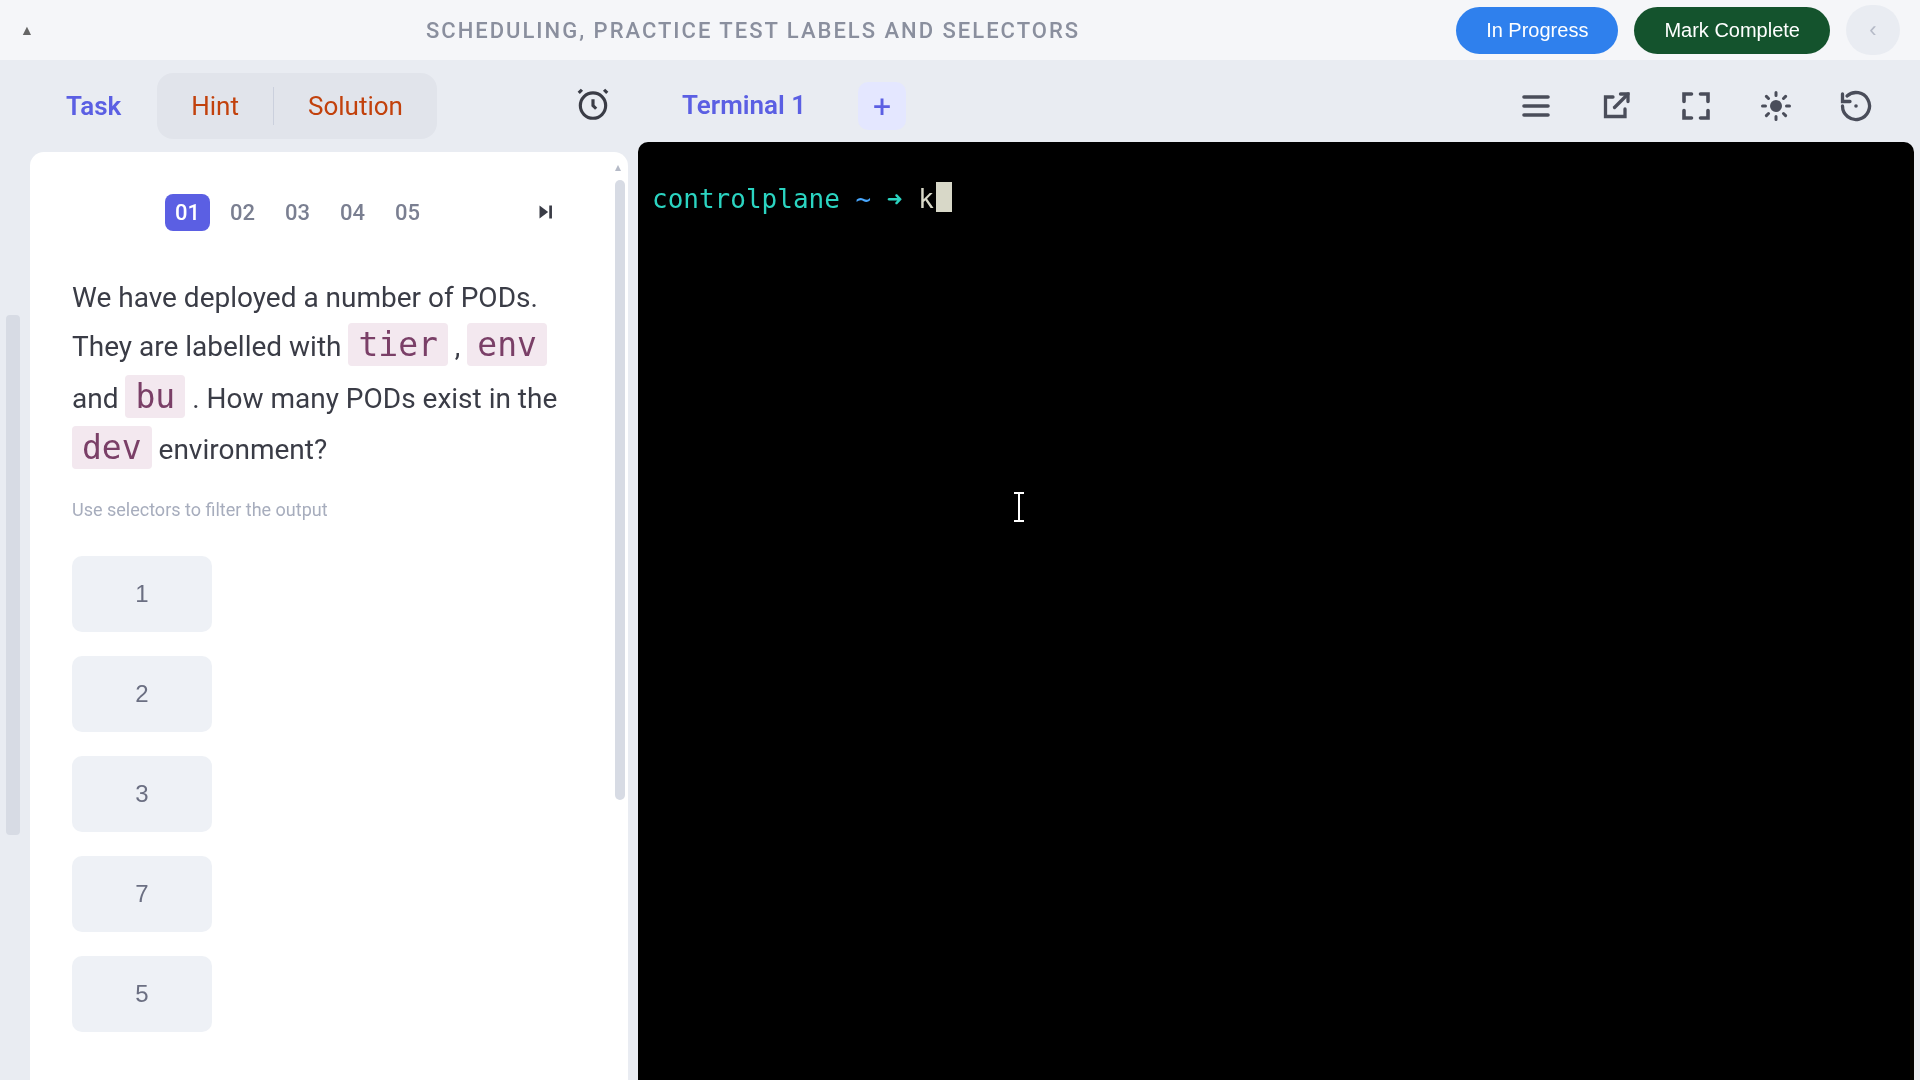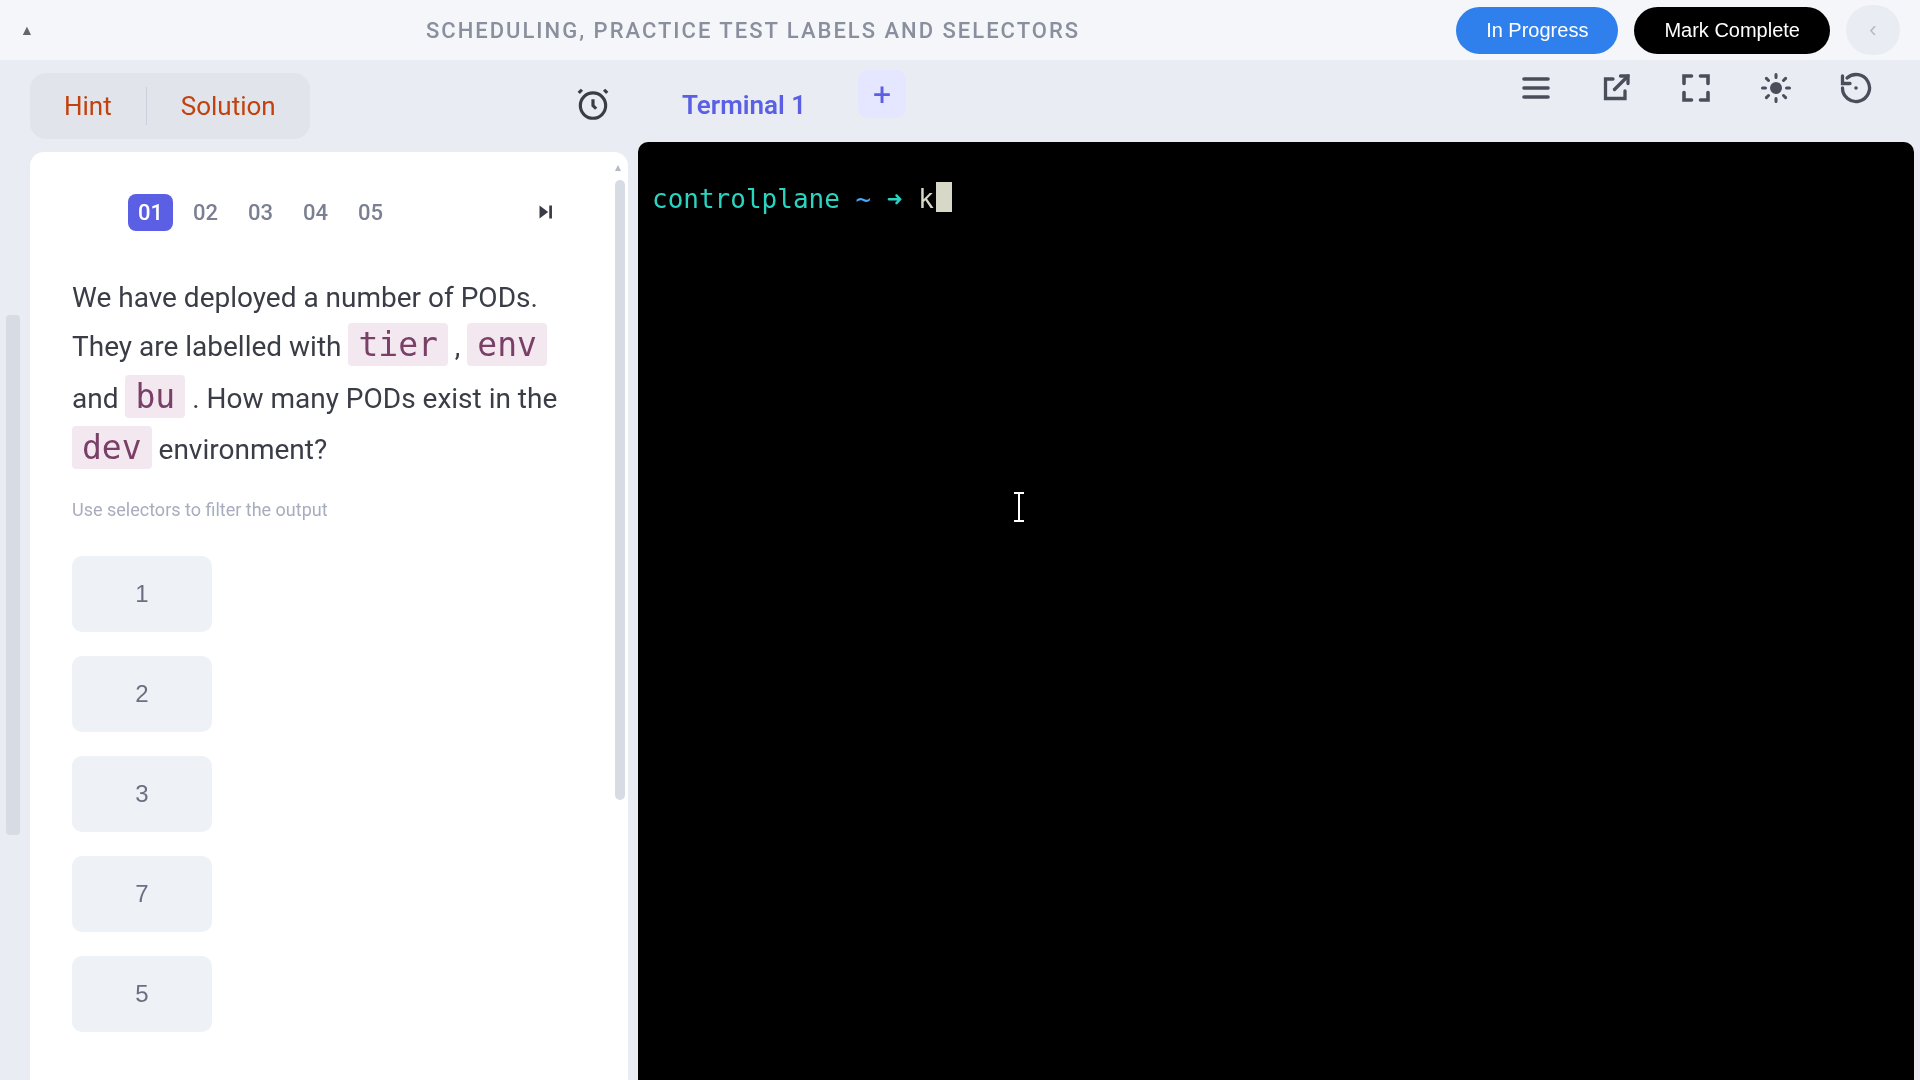--- a/index.html
+++ b/index.html
@@ -5,21 +5,21 @@
   * { box-sizing: border-box; margin: 0; padding: 0; }
   html, body { width: 1920px; height: 1080px; overflow: hidden; font-family: -apple-system, BlinkMacSystemFont, "Segoe UI", Roboto, sans-serif; background: #e9ecf2; }
   
   
   .topbar { height: 60px; display: flex; align-items: center; padding: 0 20px; background: #f5f6f9; }
   .back-chevron { width: 20px; color: #666; font-size: 14px; margin-right: 10px; cursor: pointer; }
   .breadcrumb-title { flex: 1; color: #8a8f9e; letter-spacing: 2px; font-size: 22px; font-weight: 500; text-align: center; }
   .topbar-right { display: flex; gap: 16px; align-items: center; }
   .pill { border-radius: 999px; padding: 12px 30px; font-size: 20px; font-weight: 500; color: #fff; cursor: pointer; border: none; }
   .pill.progress { background: #2f80ed; }
-  .pill.complete { background: #000000; }
+  .pill.complete { background: #14532d; }
   .pill.collapse { background: #e9ecf2; color: #b5bac7; width: 54px; padding: 12px 0; text-align: center; font-size: 22px; }
 
   
   .main { display: flex; height: calc(1080px - 60px); padding: 10px 6px 0 6px; gap: 10px; }
   .edge-handle { width: 14px; background: #d7dbe4; border-radius: 4px; align-self: center; height: 520px; }
 
   
   .left-panel { width: 598px; display: flex; flex-direction: column; }
   .tabs-row { display: flex; align-items: center; height: 72px; gap: 0; }
   .tab { flex: 0 0 auto; padding: 18px 36px; font-size: 26px; color: #c2410c; border-radius: 16px; cursor: pointer; text-align: center; }
@@ -32,34 +32,34 @@
 
   .task-body { flex: 1; background: #fff; border-radius: 14px 14px 0 0; margin-top: 10px; display: flex; overflow: hidden; position:relative; }
   .task-inner { flex: 1; padding: 36px 42px 0 42px; overflow-y: auto; position:relative; }
   .scrollbar-fake { width: 16px; background: transparent; position: relative; }
   .scroll-arrow-up { position:absolute; top:8px; left:3px; font-size:12px; color:#b5bac7; }
   .scroll-thumb { position:absolute; top:28px; left:3px; width:10px; height:620px; background:#d7dbe4; border-radius:5px; }
 
   .step-row { display: flex; align-items: center; gap: 0; margin-bottom: 40px; }
   .steps { display:flex; gap:10px; margin-left:56px; }
   .step { font-size: 22px; color: #7a7f91; padding: 6px 10px; border-radius: 8px; cursor:pointer; font-weight:500;}
-  .step.active { background: #5b5fe3; color: #fff; }
+  .step.active { background: #5b5fe3; color: #fff; margin-left: 37px; }
   .skip-btn { margin-left: auto; width: 48px; height: 48px; display:flex; align-items:center; justify-content:center; cursor:pointer; }
   .skip-btn svg { width:26px; height:26px; }
 
   .question-text { font-size: 28px; line-height: 1.55; color: #3a3c46; }
   .question-text code { background: #f3e8ef; color: #7a3f67; font-family: ui-monospace, Menlo, monospace; font-size: 33px; padding: 2px 10px; border-radius: 4px; }
   .subtext { margin-top: 26px; font-size: 18px; color: #a7adbd; }
 
   .answers { margin-top: 36px; display: flex; flex-direction: column; gap: 24px; }
   .answer-btn { width: 140px; height: 76px; background: #eef1f6; border: none; border-radius: 10px; font-size: 24px; color: #6b6f82; cursor: pointer; text-align:center; }
 
   
   .right-panel { flex: 1; display: flex; flex-direction: column; }
-  .term-tabs-row { height: 72px; display: flex; padding: 0 10px; }
+  .term-tabs-row { height: 72px; display: flex; align-items: center; padding: 0 10px; }
   .term-tab { padding: 20px 34px; font-size: 26px; font-weight: 600; color: #5b5fe3; border-bottom: 3px solid transparent; cursor: pointer; }
   .add-tab { width: 48px; height: 48px; border-radius: 10px; background: #e4e7ff; color: #5b5fe3; font-size: 32px; display:flex; align-items:center; justify-content:center; margin-left:18px; cursor:pointer; }
   .term-actions { margin-left: auto; display: flex; gap: 44px; padding-right: 30px; }
   .term-action { cursor:pointer; color:#4a4d5a; }
   .term-action svg { width: 36px; height: 36px; display:block; }
 
   .terminal { flex: 1; background: #000; border-radius: 10px 10px 0 0; padding: 40px 14px 14px 14px; font-family: ui-monospace, "SF Mono", Menlo, Consolas, monospace; font-size: 26px; position:relative; overflow:hidden;}
   .term-line { white-space: pre; }
   .t-host { color: #2bd4c1; }
   .t-tilde { color: #49a8ff; }
@@ -85,20 +85,21 @@
       <span>‹</span>
     </button>
   </div>
 </div>
 
 <div class="main">
   <div class="edge-handle"></div>
 
   <div class="left-panel">
     <div class="tabs-row">
+      <div class="tab active">Task</div>
       <div class="tab-group-inactive">
         <div class="tab">Hint</div>
         <div class="tab-divider"></div>
         <div class="tab">Solution</div>
       </div>
       <div class="timer-icon-wrap">
         <svg viewBox="0 0 24 24" fill="none" stroke="#3a3c46" stroke-width="2">
           <circle cx="12" cy="13" r="8"></circle>
             <path d="M12 9v4l2 2"></path>
             <path d="M5 3l-2 2M19 3l2 2"></path>

